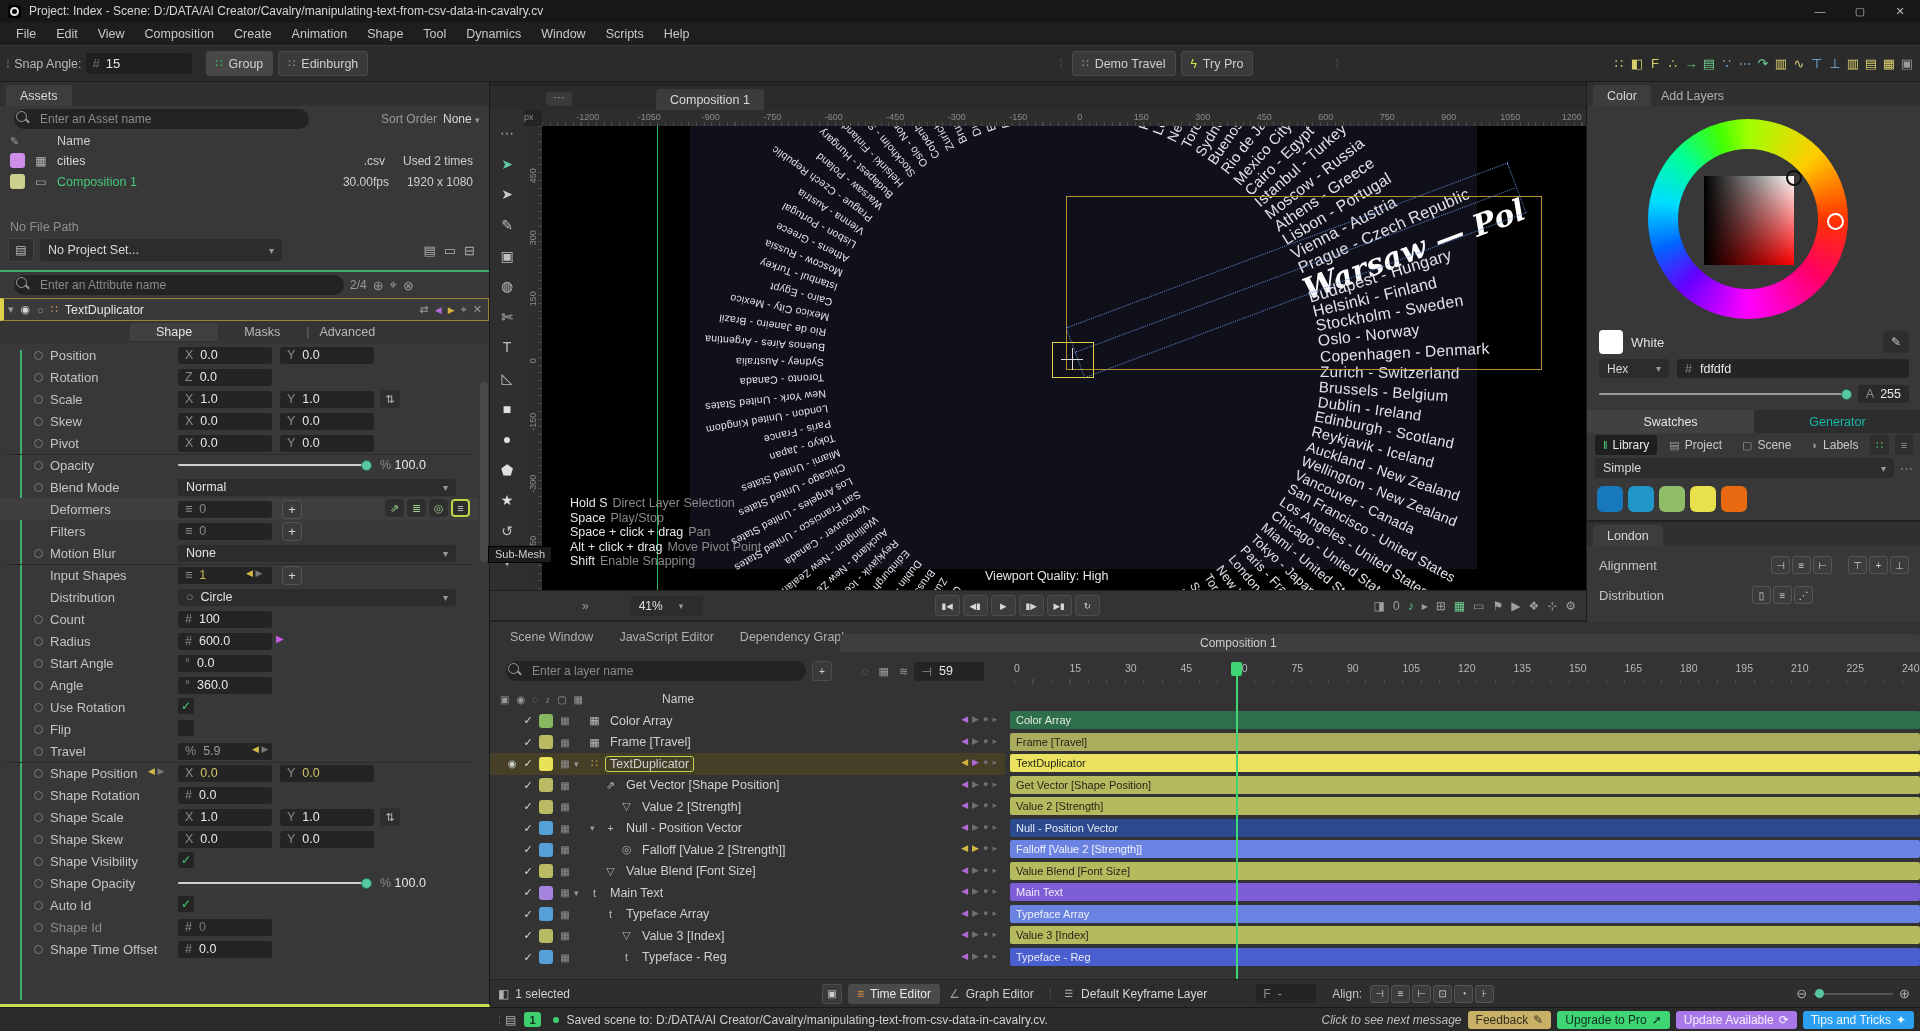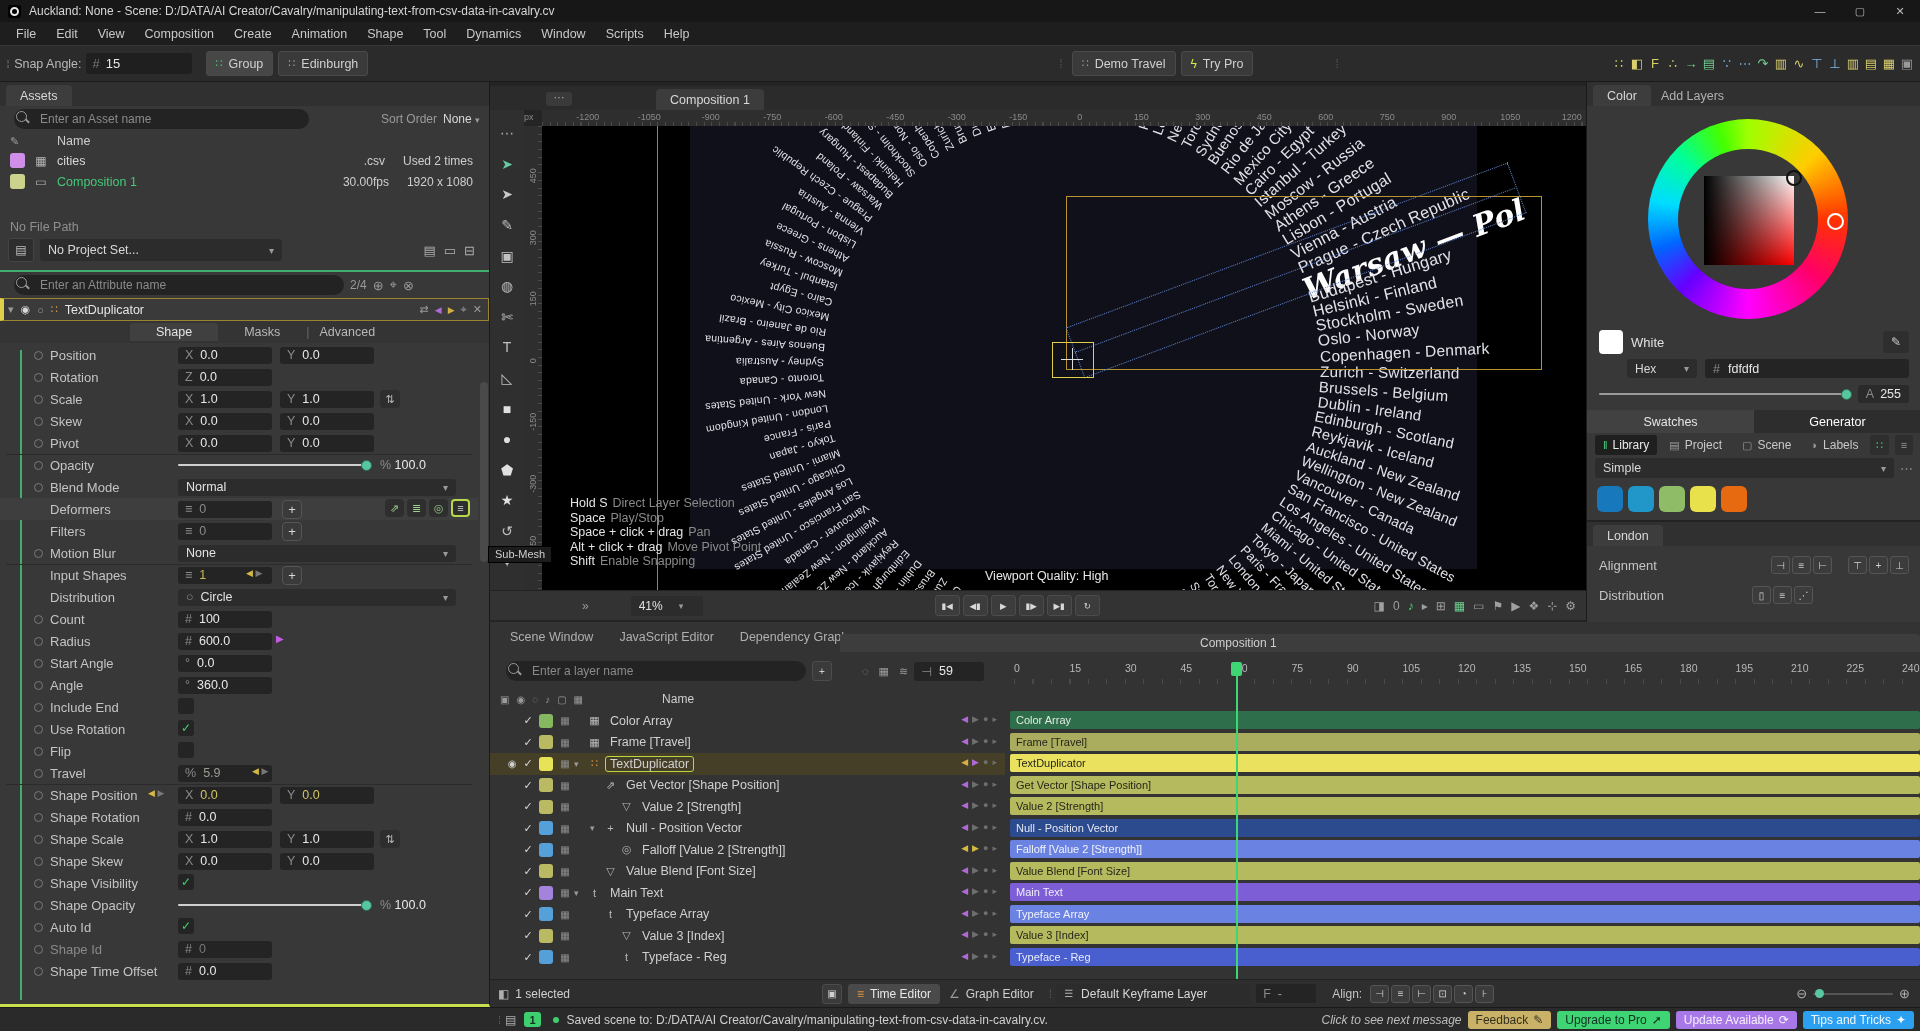--- a/index.html
+++ b/index.html
@@ -130,21 +130,21 @@
   #hue-handle{position:absolute;left:240px;top:131px;width:13px;height:13px;border:2px solid #fff;border-radius:50%;}
   #sv-handle{position:absolute;left:199px;top:88px;width:12px;height:12px;border:2px solid #111;border-radius:50%;}
   .crow{display:flex;align-items:center;gap:8px;padding:0 12px;}
   #wsw{width:24px;height:24px;background:#fff;border-radius:4px;}
   .eyed{margin-left:auto;width:26px;height:22px;background:#2e2e2e;border-radius:4px;display:flex;align-items:center;justify-content:center;color:#cfcfcf;font-size:12px;}
   .hexfld{flex:1;background:#242424;border-radius:3px;height:19px;display:flex;align-items:center;gap:8px;padding:0 8px;font-size:12.5px;}
   .alpha-track{flex:1;height:2px;background:#9a9a9a;border-radius:1px;position:relative;}
   .alpha-knob{position:absolute;right:-2px;top:-4.5px;width:11px;height:11px;border-radius:50%;background:#57c7a0;border:1px solid #2c6e55;box-sizing:border-box;}
   .afld{background:#2a2a2a;border-radius:3px;height:18px;display:flex;align-items:center;gap:6px;padding:0 8px;font-size:12.5px;}
   #subtabs{display:flex;height:23px;background:#2d2d2d;margin-top:6px;font-size:12.5px;}
-  #subtabs div{flex:1;display:flex;align-items:center;justify-content:center;color:#ffffff;}
+  #subtabs div{flex:1;display:flex;align-items:center;justify-content:center;color:#14b8a6;}
   #subtabs div.on{background:#414141;color:#e4e4e4;}
   #librow{display:flex;align-items:center;gap:4px;padding:5px 8px 3px;}
   .libbtn{height:20px;border-radius:3px;display:flex;align-items:center;gap:5px;padding:0 8px;color:#c8c8c8;font-size:12px;}
   .libbtn.on{background:#1f1f1f;color:#e8e8e8;}
   .viewtog{width:20px;height:20px;border-radius:3px;background:#2e2e2e;display:flex;align-items:center;justify-content:center;font-size:11px;color:#9a9a9a;margin-left:auto;}
   .viewtog.on{color:#3ecf6e;margin-left:auto;}
   #simplerow{display:flex;align-items:center;gap:6px;padding:2px 8px;}
   #swatches{display:flex;gap:5px;padding:6px 10px;}
   #swatches .csw{width:26px;height:26px;border-radius:6px;}
   #alignpanel{position:absolute;left:0px;top:438px;width:334px;height:102px;background:#383838;border-top:2px solid #222;}
@@ -192,21 +192,21 @@
   .sbtn{height:18px;border-radius:3px;display:flex;align-items:center;gap:5px;padding:0 8px;font-size:12px;margin-left:6px;}
   .greendot{width:6px;height:6px;border-radius:50%;background:#3ecf6e;}
 </style>
 </head>
 <body>
 
 <div id="titlebar" class="abs">
   <span class="logo">
       <i></i>
     </span>
-  <span class="ttl">Auckland: None - Scene: D:/DATA/AI Creator/Cavalry/manipulating-text-from-csv-data-in-cavalry.cv</span>
+  <span class="ttl">Project: Index - Scene: D:/DATA/AI Creator/Cavalry/manipulating-text-from-csv-data-in-cavalry.cv</span>
   <div class="wbtns">
 
   <span class="wbtn">—</span>
       <span class="wbtn">▢</span>
       <span class="wbtn">✕</span>
     </div>
 </div>
 
 <div id="menubar" class="abs">
 
@@ -578,30 +578,20 @@
         <i class="bul"></i>
         <span class="albl">Angle</span>
 
         <span class="fld f1">
           <i class="fp">°</i>
           <b class="fv">360.0</b>
         </span>
 
       </div>
 
-      <div class="arow">
-
-        <i class="bul"></i>
-        <span class="albl">Include End</span>
-
-        <span class="chk">
-          <i></i>
-        </span>
-
-      </div>
 
       <div class="arow">
 
         <i class="bul"></i>
         <span class="albl">Use Rotation</span>
 
         <span class="chk">
           <i>✓</i>
         </span>
 
@@ -958,21 +948,21 @@
   <div id="wheel-hole"></div>
   <div id="svsq"></div>
   <div id="hue-handle"></div>
   <div id="sv-handle"></div>
   <div class="crow" style="position:absolute;left:0;top:248px;width:334px;box-sizing:border-box;">
     <span id="wsw"></span>
     <span style="color:#e0e0e0;font-size:13px;">White</span>
     <span class="eyed">✎</span>
   </div>
   <div class="crow" style="position:absolute;left:0;top:277px;width:334px;box-sizing:border-box;">
-    <span class="ddbox" style="width:54px;height:19px;margin-left:28px;">
+    <span class="ddbox" style="width:54px;height:19px;">
       <span style="font-size:12px;">Hex</span>
         <i class="chev">▾</i>
     </span>
     <span class="hexfld">
       <i class="fp">#</i>
         <b class="fv">fdfdfd</b>
     </span>
   </div>
   <div class="crow" style="position:absolute;left:0;top:303px;width:334px;box-sizing:border-box;">
     <span class="alpha-track">

